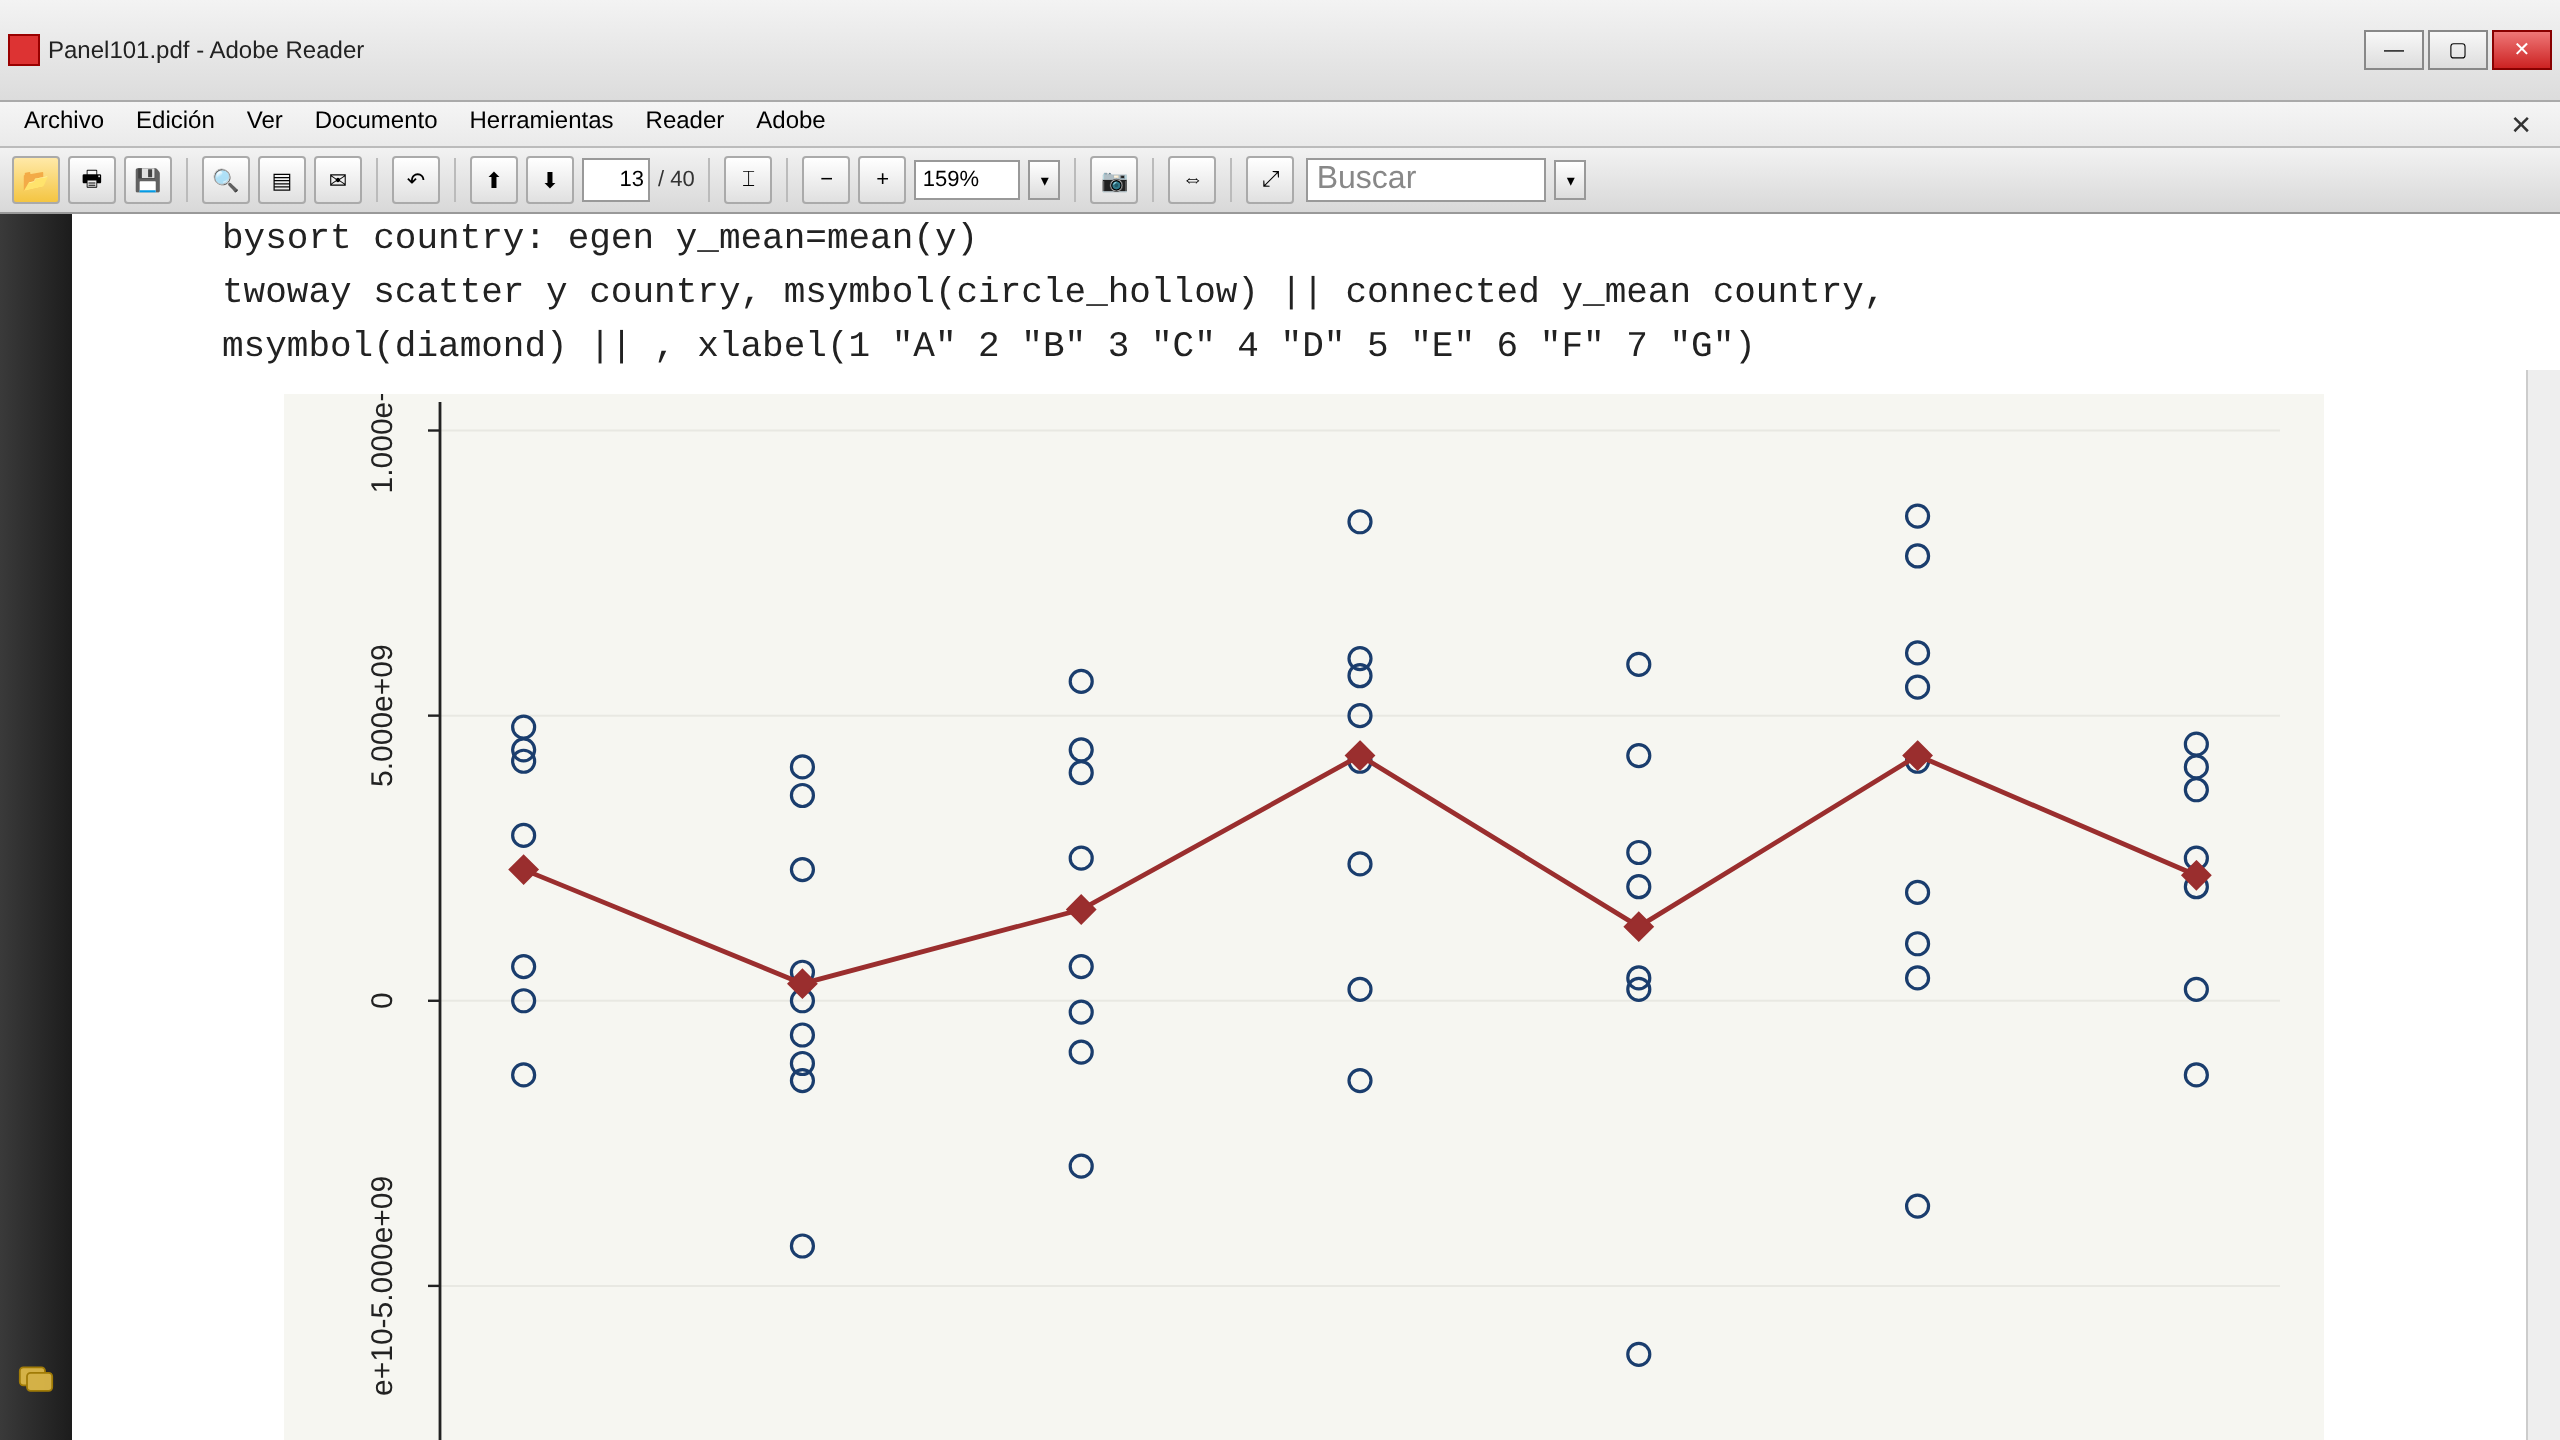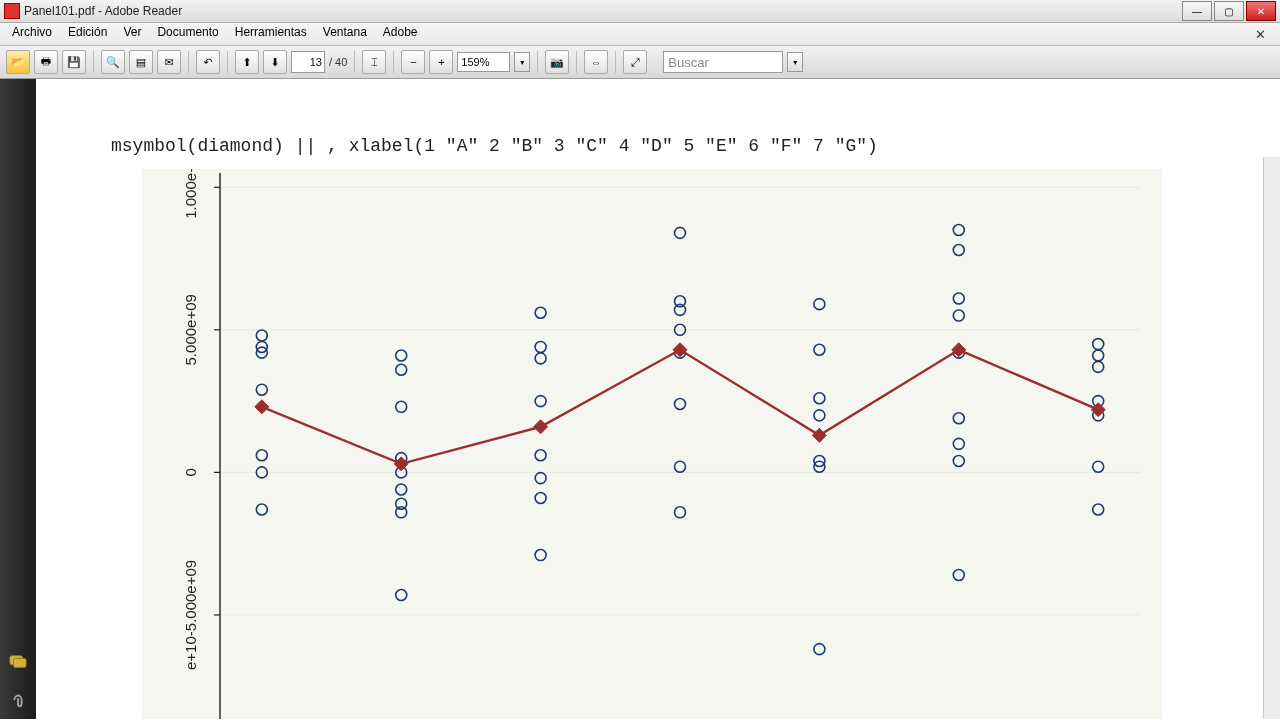--- a/index.html
+++ b/index.html
@@ -1,34 +1,34 @@
 <!DOCTYPE html>
 <html><head>
 <meta charset="utf-8">
 <style>
 html,body{margin:0;padding:0;font-family:"Segoe UI",Tahoma,sans-serif;font-size:12px;background:#fff;overflow:hidden;width:1280px;height:720px}
-.titlebar{height:22px;background:linear-gradient(#f3f3f3,#dcdcdc);display:flex;align-items:center;padding:0 4px;border-bottom:1px solid #aaa;position:relative}
+.titlebar{height:22px;background:linear-gradient(#f3f3f3,#dcdcdc);display:flex;align-items:center;padding:14px 4px;border-bottom:1px solid #aaa;position:relative}
 .titlebar .icon{width:14px;height:14px;background:#d33;margin-right:4px;display:inline-block;border:1px solid #900}
 .titlebar .title{flex:1;font-size:12px;color:#222}
 .winbtns{display:flex}
 .winbtn{width:28px;height:18px;border:1px solid #888;background:linear-gradient(#f8f8f8,#ddd);margin-left:2px;display:flex;align-items:center;justify-content:center;font-size:10px;cursor:pointer}
 .winbtn.close{background:linear-gradient(#e77,#c22);color:#fff;border-color:#800}
 .menubar{height:22px;background:linear-gradient(#f5f5f5,#eaeaea);display:flex;align-items:flex-start;padding:0 4px;border-bottom:1px solid #bbb;position:relative}
 .menubar span{padding:2px 8px;cursor:pointer}
 .menubar .closex{position:absolute;right:6px;top:2px;font-size:13px;color:#333;cursor:pointer}
 .toolbar{height:32px;background:linear-gradient(#f2f2f2,#d8d8d8);border-bottom:1px solid #999;display:flex;align-items:center;padding:0 6px;gap:4px}
 .tb{width:22px;height:22px;border:1px solid #aaa;background:linear-gradient(#fff,#e0e0e0);border-radius:2px;display:flex;align-items:center;justify-content:center;font-size:11px;cursor:pointer}
 .tb.open{background:linear-gradient(#ffe9a8,#f4c542)}
 .tb.print{background:linear-gradient(#fff,#ddd)}
 .sep{width:1px;height:22px;background:#bbb;margin:0 3px}
 .pagein{width:28px;height:18px;border:1px solid #999;text-align:right;font-size:11px}
 .pagetot{font-size:11px;color:#333;margin:0 0}
 .zoombox{width:48px;height:18px;border:1px solid #999;font-size:11px;padding-left:3px;display:flex;align-items:center;background:#fff}
 .zoomarrow{width:14px;height:18px;border:1px solid #999;background:linear-gradient(#fff,#ddd);display:flex;align-items:center;justify-content:center;font-size:8px;cursor:pointer}
-.searchbox{flex:0 0 110px;height:20px;border:1px solid #999;background:#fff;font-size:13px;padding:0 4px;color:#888;display:flex;align-items:center;margin-left:12px}
+.searchbox{flex:0 0 110px;height:20px;border:1px solid #999;background:#fff;font-size:16px;padding:0 4px;color:#888;display:flex;align-items:center;margin-left:2px}
 .content{display:flex;height:640px}
 .sidebar{width:36px;background:linear-gradient(90deg,#3a3a3a,#1c1c1c);display:flex;flex-direction:column;justify-content:flex-end;align-items:center;padding-bottom:10px;gap:20px}
 .sidebar .sicon{width:18px;height:18px;cursor:pointer;opacity:.85}
 .page{flex:1;background:#fff;position:relative;overflow:hidden}
 .codeline{font-family:"Courier New",monospace;font-size:18px;color:#222;white-space:pre;line-height:1.5;position:absolute;left:75px}
 .codeline.l1{top:0px}
 .codeline.l2{top:27px}
 .codeline.l3{top:54px}
 .chartwrap{position:absolute;left:106px;top:90px;width:1020px;height:560px;background:#f6f6f1}
 svg{display:block}
@@ -47,21 +47,21 @@
     <div class="winbtn close">✕</div>
   </div>
 </div>
 
 <div class="menubar">
   <span>Archivo</span>
   <span>Edición</span>
   <span>Ver</span>
   <span>Documento</span>
   <span>Herramientas</span>
-  <span>Ventana</span>
+  <span>Reader</span>
   <span>Adobe</span>
   <span class="closex">✕</span>
 </div>
 
 <div class="toolbar">
   <div class="tb open">📂</div>
   <div class="tb print">🖶</div>
   <div class="tb">💾</div>
   <div class="sep"></div>
   <div class="tb">🔍</div>
@@ -95,20 +95,22 @@
   <div class="sidebar">
     <svg class="sicon" viewBox="0 0 20 20">
         <rect x="1" y="3" width="14" height="10" rx="2" fill="#f2c94c" stroke="#b58900"></rect>
         <rect x="5" y="6" width="14" height="10" rx="2" fill="#f2c94c" stroke="#b58900"></rect>
       </svg>
     <svg class="sicon" viewBox="0 0 20 20">
         <path d="M6 10c0-3 2-5 4-5s4 2 4 5v4c0 2-1 3-2 3s-2-1-2-3V8" stroke="#bbb" stroke-width="2" fill="none"></path>
       </svg>
   </div>
   <div class="page">
+    <div class="codeline l1">bysort country: egen y_mean=mean(y)</div>
+    <div class="codeline l2">twoway scatter y country, msymbol(circle_hollow) || connected y_mean country,</div>
     <div class="codeline l3">msymbol(diamond) || , xlabel(1 "A" 2 "B" 3 "C" 4 "D" 5 "E" 6 "F" 7 "G")</div>
 
     <div class="chartwrap">
       <svg id="chart-svg" width="1020" height="560">
           <line x1="78" y1="445.94871794871796" x2="998" y2="445.94871794871796" stroke="#e8e8e2" stroke-width="1"></line>
           <line x1="78" y1="303.38461538461536" x2="998" y2="303.38461538461536" stroke="#e8e8e2" stroke-width="1"></line>
           <line x1="78" y1="160.82051282051282" x2="998" y2="160.82051282051282" stroke="#e8e8e2" stroke-width="1"></line>
           <line x1="78" y1="18.25641025641027" x2="998" y2="18.25641025641027" stroke="#e8e8e2" stroke-width="1"></line>
           <line x1="78" y1="4" x2="78" y2="560" stroke="#222" stroke-width="1.4"></line>
           <g class="ytick">

